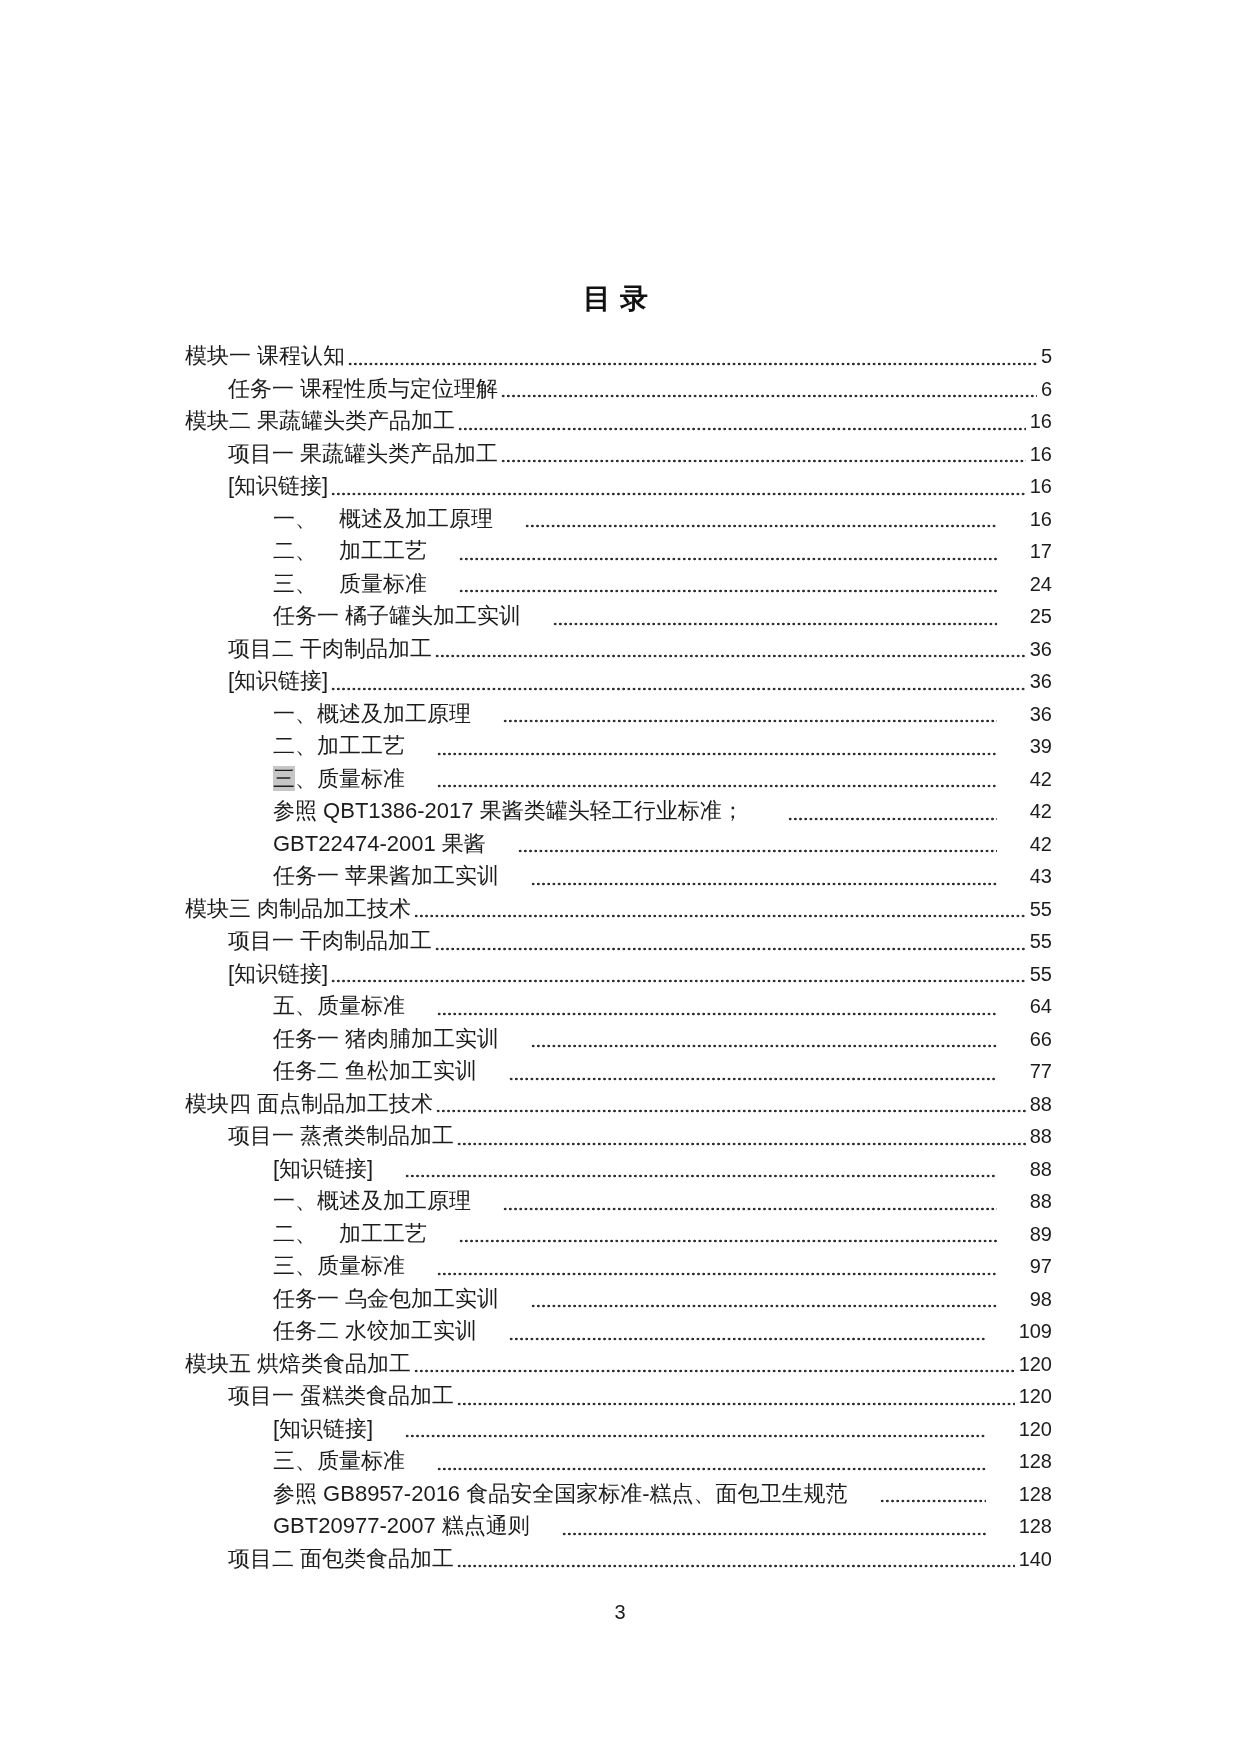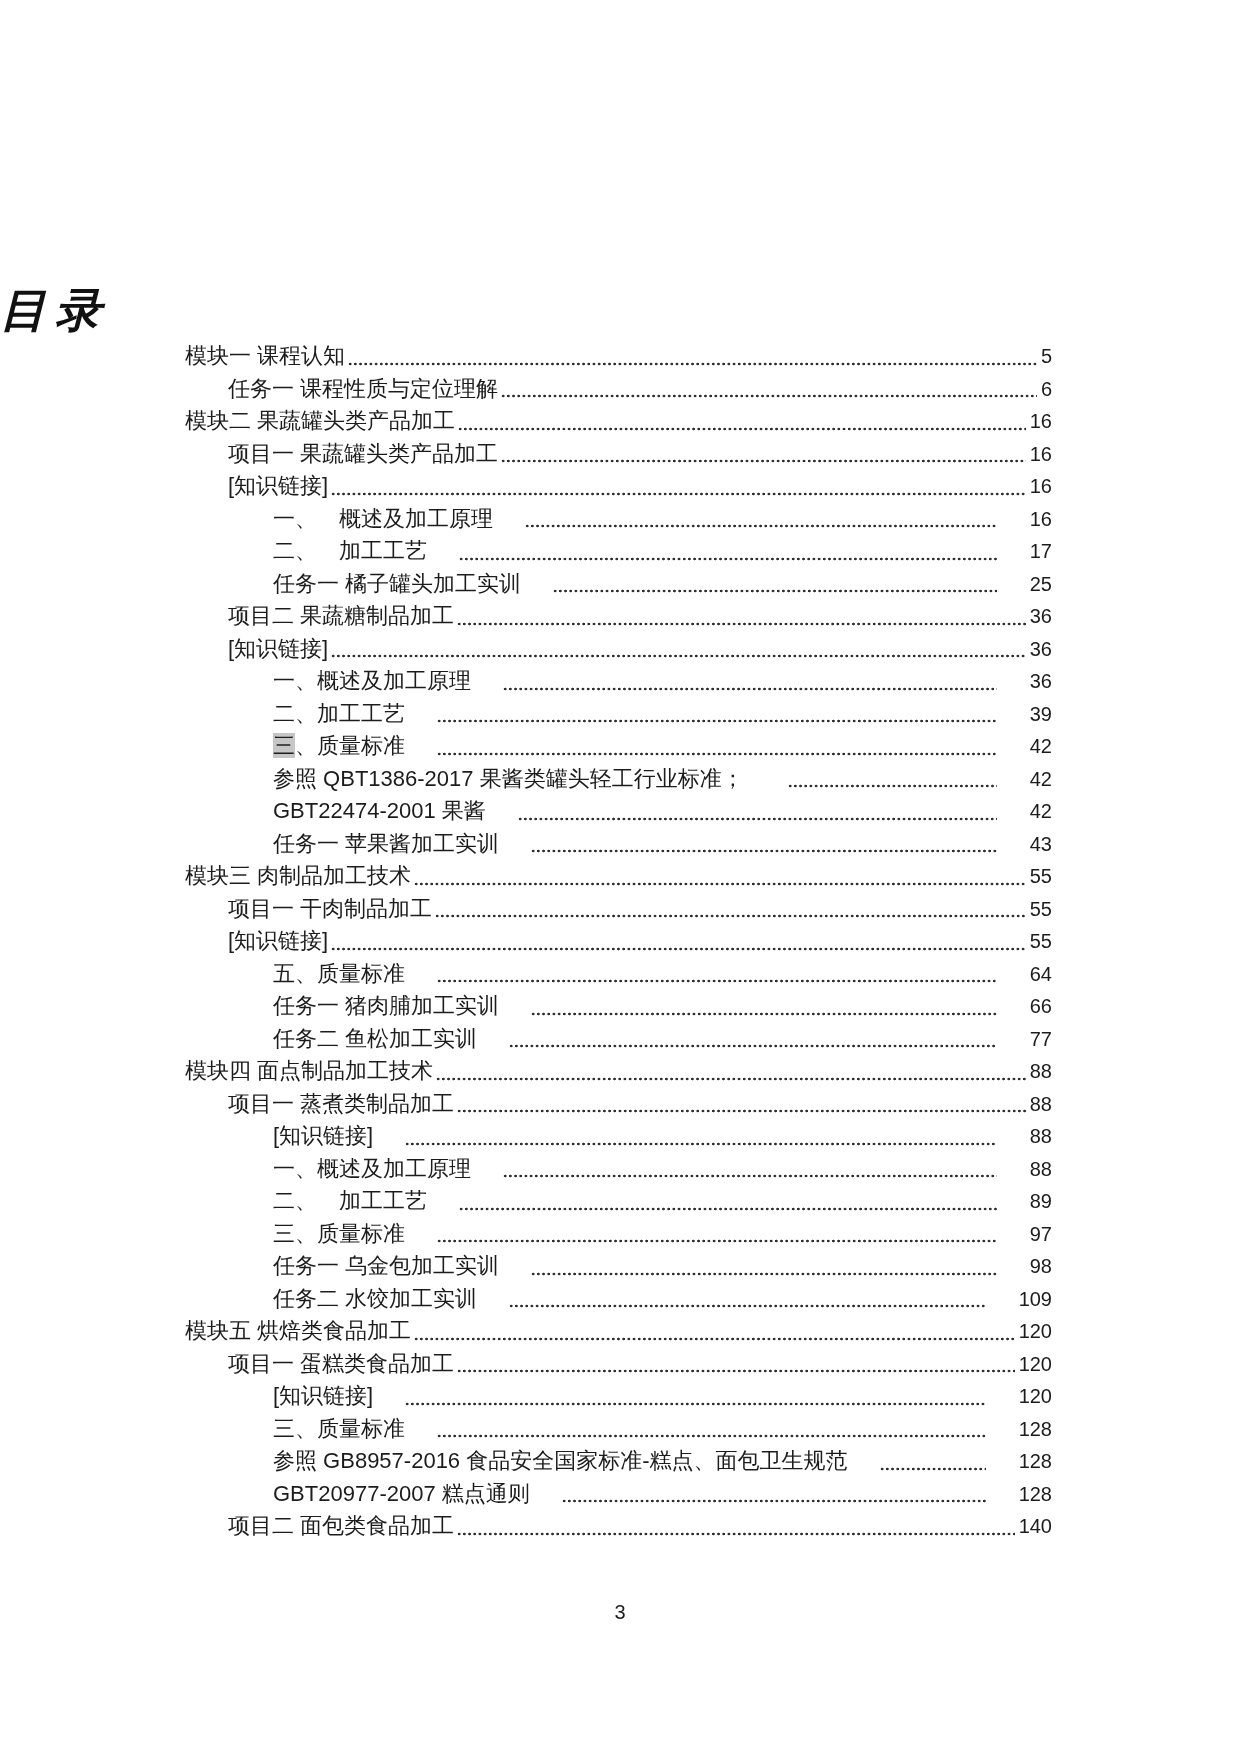--- a/index.html
+++ b/index.html
@@ -8,26 +8,26 @@
     width:1240px; height:1753px;
     background:#ffffff;
     color:#1c1c1c;
     font-family:"Liberation Serif","DejaVu Serif",serif;
     overflow:hidden;
   }
   .doc-title {
     position:absolute;
     top:280px; left:0; width:100%;
     margin:0;
-    font-size:46px;
+    text-align:center;
+    font-size:28px;
     font-weight:700;
     letter-spacing:9px;
     color:#111111;
     font-family:"Liberation Serif","DejaVu Serif",serif;
-    font-style:italic;
   }
   .toc {
     position:absolute;
     left:185px;
     top:340px;
     width:867px; 
   }
   .toc-row {
     display:flex;
     align-items:baseline;
@@ -107,26 +107,31 @@
         <span class="toc-text">一、　概述及加工原理</span>
         <span class="leader"></span>
         <span class="pagenum">16</span>
       </div>
       <div class="toc-row lvl2">
         <span class="toc-text">二、　加工工艺</span>
         <span class="leader"></span>
         <span class="pagenum">17</span>
       </div>
       <div class="toc-row lvl2">
+        <span class="toc-text">三、　质量标准</span>
+        <span class="leader"></span>
+        <span class="pagenum">24</span>
+      </div>
+      <div class="toc-row lvl2">
         <span class="toc-text">任务一 橘子罐头加工实训</span>
         <span class="leader"></span>
         <span class="pagenum">25</span>
       </div>
       <div class="toc-row lvl1">
-        <span class="toc-text">项目二 果蔬糖制品加工</span>
+        <span class="toc-text">项目二 干肉制品加工</span>
         <span class="leader"></span>
         <span class="pagenum">36</span>
       </div>
       <div class="toc-row lvl1">
         <span class="toc-text">[知识链接]</span>
         <span class="leader"></span>
         <span class="pagenum">36</span>
       </div>
       <div class="toc-row lvl2">
         <span class="toc-text">一、概述及加工原理</span>

